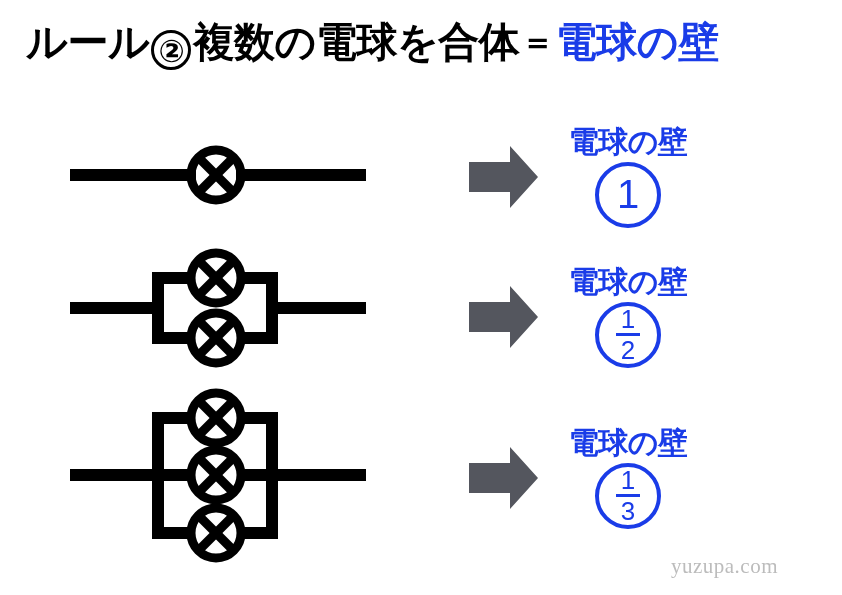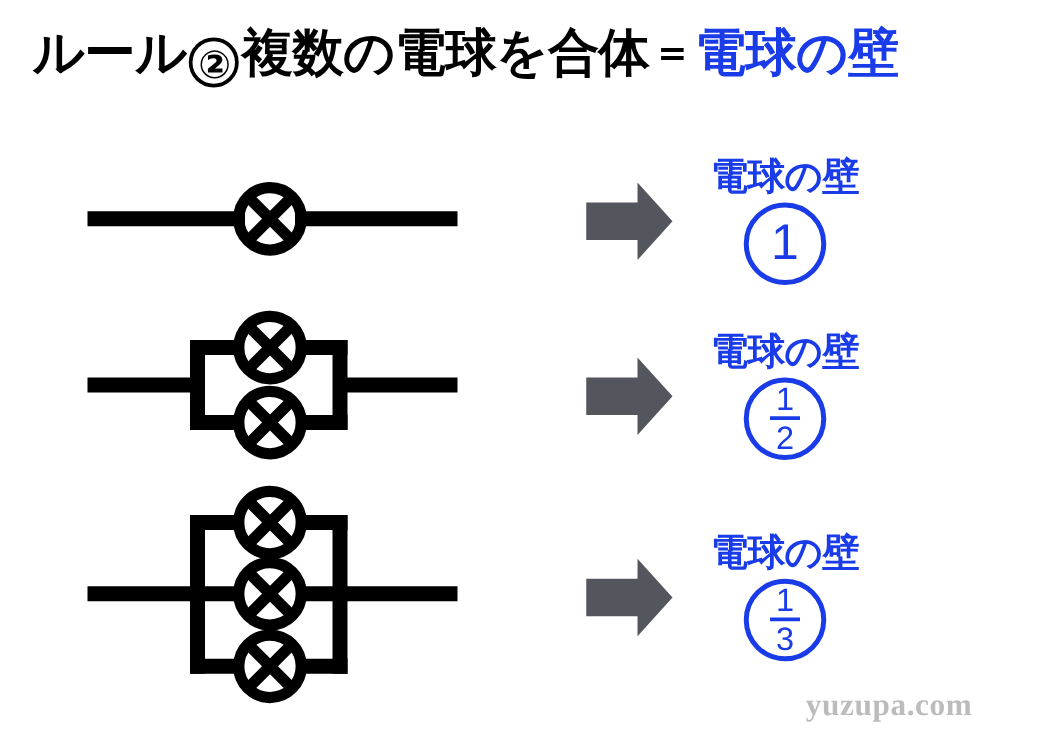--- a/index.html
+++ b/index.html
@@ -106,22 +106,22 @@
     display: block;
     padding: 1px 5px 0 5px;
   }
 
   
   .watermark {
     position: absolute;
     right: 26px;
     bottom: 16px;
     font-family: "Liberation Serif", "DejaVu Serif", serif;
-    font-weight: bold;
-    font-size: 25px;
+    font-weight: normal;
+    font-size: 21px;
     color: #bcbcbc;
     letter-spacing: 0.5px;
   }
 </style>
 </head>
 <body>
 
 <div id="slide">
 
   <div class="title">

